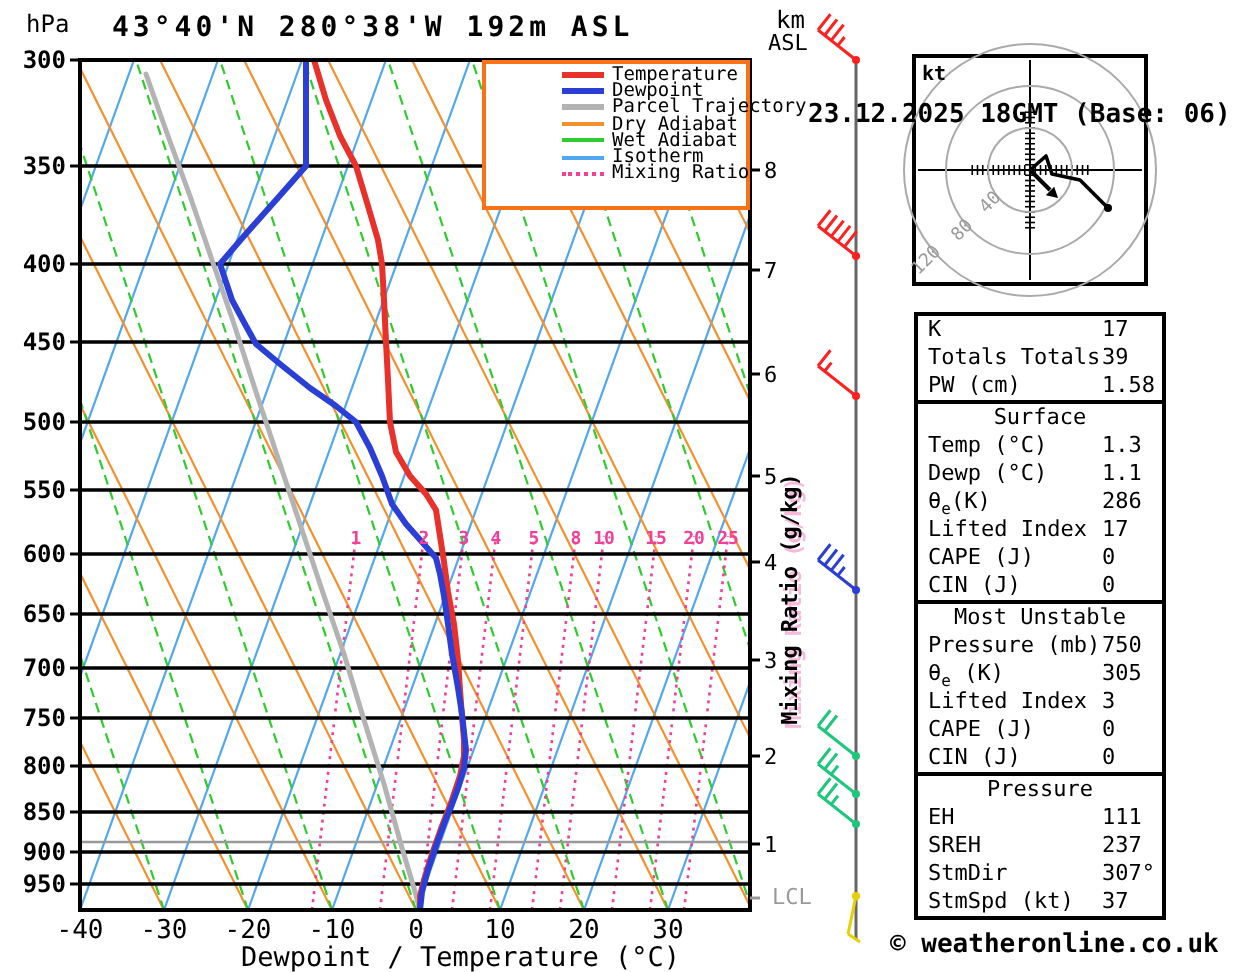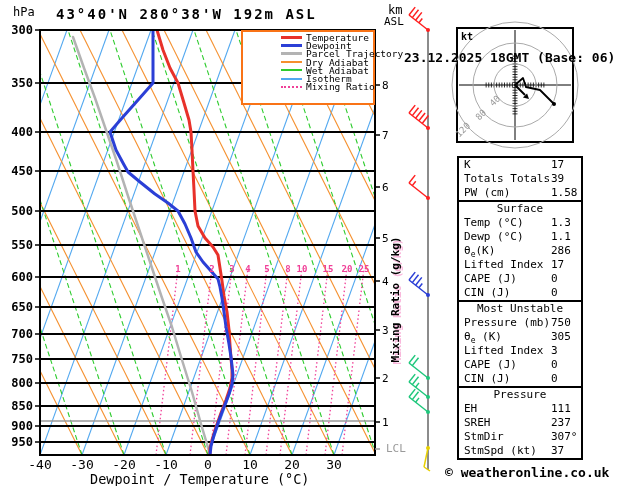--- a/index.html
+++ b/index.html
@@ -5,21 +5,21 @@
   html,body{margin:0;padding:0;background:#fff;}
   body{width:629px;height:486px;position:relative;font-family:"DejaVu Sans Mono",monospace;color:#000;overflow:hidden;}
   #stage{position:absolute;inset:0;border-radius:10px;}
   svg text{font-family:"DejaVu Sans Mono",monospace;}
   .abs{position:absolute;white-space:nowrap;}
   .hpa{left:13px;top:5px;font-size:12px;}
   .title{left:56px;top:6px;font-size:14px;font-weight:bold;letter-spacing:2px;}
   .km{left:388px;top:3px;font-size:12px;}
   .asl{left:384px;top:15px;font-size:11px;}
   .date{left:404px;top:6px;font-size:13px;font-weight:bold;margin-top:44px;}
-  .xaxistitle{left:90px;top:471px;width:250px;text-align:left;font-size:13.5px;}
+  .xaxistitle{left:90px;top:471px;width:250px;text-align:right;font-size:13.5px;}
   .footer{left:445px;top:465px;font-size:13px;font-weight:bold;}
   .lcl{left:386px;top:442px;font-size:11px;font-weight:normal;color:#9a9a9a;}
   .mixlabel{left:325px;top:293px;width:140px;text-align:center;font-size:11px;font-weight:bold;
             transform:rotate(-90deg);transform-origin:center;
             text-shadow:-2px 2px 0 #f9b8dc;}
   #legend{left:241px;top:30px;width:134px;height:75px;border:2px solid #f97316;background:#fff;
           box-sizing:border-box;padding-top:1px;z-index:5;padding-left:36px;}
   .leg-row{display:flex;align-items:center;height:8.3px;font-size:9.5px;}
   .leg-swatch{width:21px;margin:0 4px 0 2px;flex:0 0 21px;}
   #datatable{left:457px;top:156px;width:126px;border:2px solid #000;background:#fff;box-sizing:border-box;z-index:5;}

